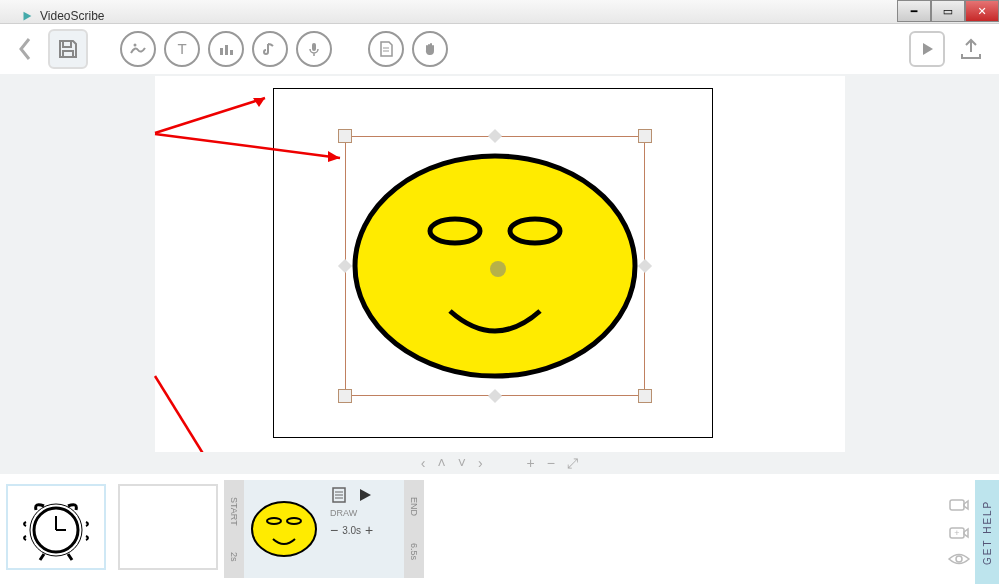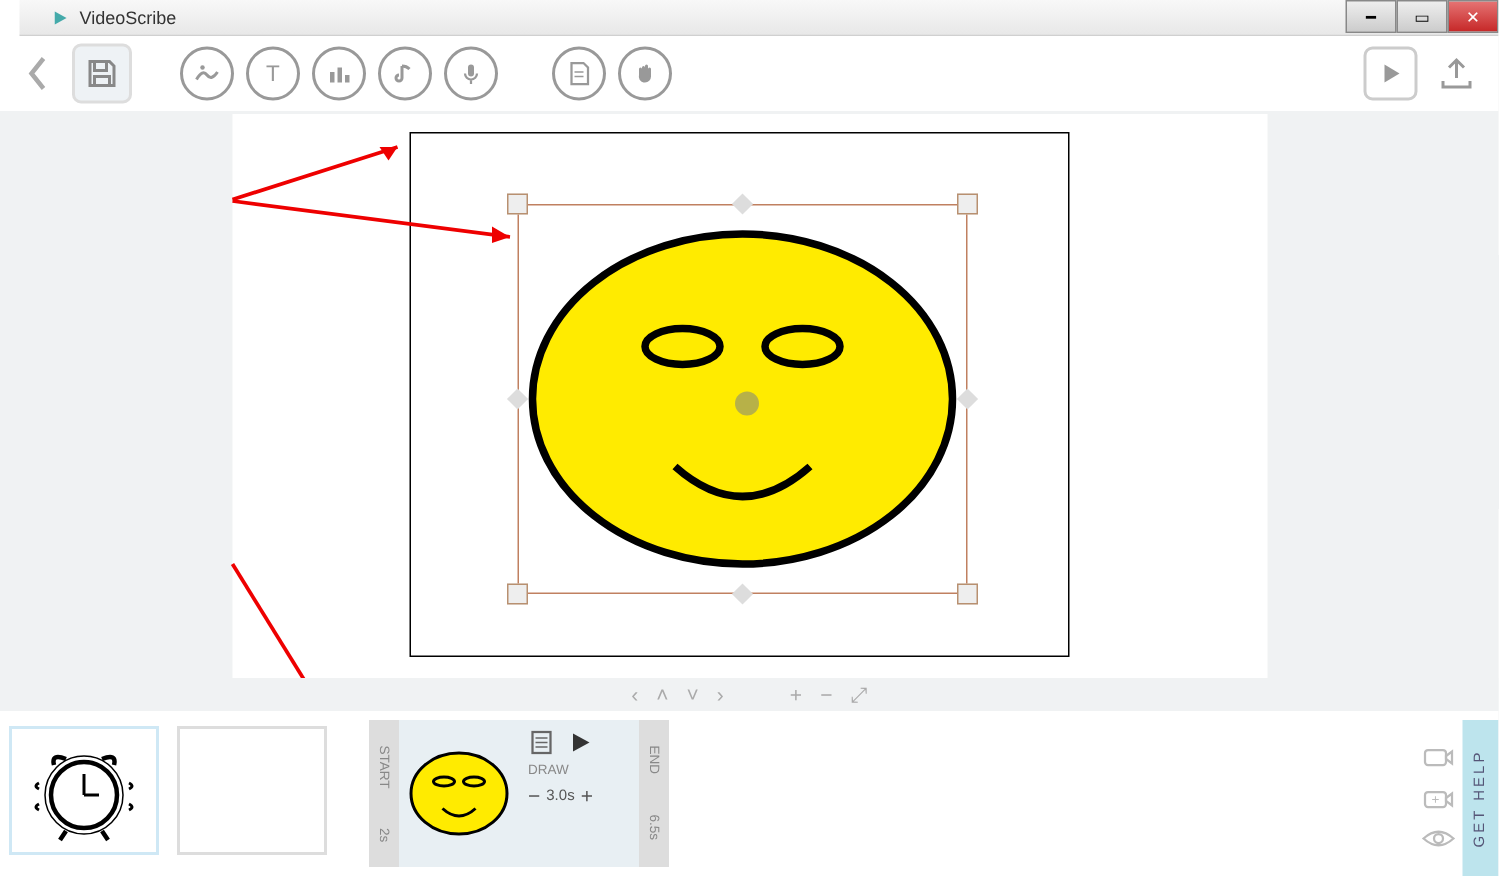--- a/index.html
+++ b/index.html
@@ -1,19 +1,19 @@
 <!DOCTYPE html>
 <html><head>
 <meta charset="utf-8">
 <style>
 * { margin: 0; padding: 0; box-sizing: border-box; font-family: Arial, sans-serif; }
 body { width: 999px; height: 584px; background: #fff; overflow: hidden; position: relative; }
 
 
-.titlebar { height: 24px; background: linear-gradient(to bottom, #f8f8f8, #e8e8e8); border-bottom: 1px solid #d0d0d0; display: flex; align-items: center; padding: 0 20px; font-size: 12px; color: #333; margin-left: 13px; }
+.titlebar { height: 24px; background: linear-gradient(to bottom, #f8f8f8, #e8e8e8); border-bottom: 1px solid #d0d0d0; display: flex; align-items: flex-end; padding: 0 20px; font-size: 12px; color: #333; }
 .titlebar .app-icon { width: 14px; height: 14px; margin-right: 6px; }
 .window-controls { position: absolute; right: 0; top: 0; display: flex; height: 22px; }
 .window-controls button { width: 34px; height: 22px; border: 1px solid #888; font-size: 11px; cursor: pointer; }
 .window-controls .min { background: linear-gradient(#eee,#ccc); }
 .window-controls .max { background: linear-gradient(#eee,#ccc); }
 .window-controls .close { background: linear-gradient(#e57373,#c62828); color: #fff; }
 
 
 .toolbar { height: 50px; background: #fff; display: flex; align-items: center; padding: 0 10px; gap: 8px; }
 .toolbar .spacer { flex: 1; }
@@ -46,21 +46,21 @@
 .ruler-v { position: absolute; left: 0; top: 74px; width: 14px; height: 400px; background: repeating-linear-gradient(to bottom, #ddd 0, #ddd 1px, #f5f6f7 1px, #f5f6f7 20px); }
 
 
 .nav-controls { position: absolute; bottom: 0; left: 0; right: 0; height: 22px; display: flex; align-items: center; justify-content: center; gap: 12px; color: #aaa; font-size: 14px; background: #f0f2f3; }
 .nav-controls span { cursor: pointer; }
 
 
 .timeline { height: 110px; background: #fff; display: flex; align-items: stretch; position: relative; }
 .scene-thumb { width: 100px; height: 86px; margin: 10px 6px; border: 2px solid #cfe8f5; background: #fff; display: flex; align-items: center; justify-content: center; position: relative; }
 .scene-thumb.blank { border-color: #ddd; }
-.element-panel { width: 200px; margin-left: 22px; display: flex; background: #e8eff3; margin-top: 6px; margin-bottom: 6px; }
+.element-panel { width: 200px; margin-left: 0; display: flex; background: #e8eff3; margin-top: 6px; margin-bottom: 6px; }
 .element-panel .left-col { width: 20px; background: #ddd; writing-mode: vertical-rl; font-size: 9px; color: #888; display: flex; align-items: center; justify-content: space-around; padding: 4px 0; }
 .element-panel .thumb { width: 80px; display: flex; align-items: center; justify-content: center; }
 .element-panel .controls { flex: 1; padding: 6px; display: flex; flex-direction: column; gap: 4px; }
 .element-panel .controls .row1 { display: flex; gap: 8px; align-items: center; }
 .element-panel .controls .row2 { font-size: 9px; color: #888; }
 .element-panel .controls .row3 { display: flex; gap: 4px; align-items: center; font-size: 10px; color: #555; }
 .element-panel .right-col { width: 20px; background: #ddd; writing-mode: vertical-rl; font-size: 9px; color: #888; display: flex; align-items: center; justify-content: space-around; padding: 4px 0; }
 
 .right-stack { position: absolute; right: 28px; bottom: 18px; display: flex; flex-direction: column; gap: 10px; color: #bbb; align-items: center; }
 .get-help { position: absolute; right: 0; bottom: 0; width: 24px; height: 104px; background: #bde4ed; writing-mode: vertical-rl; font-size: 10px; color: #557; display: flex; align-items: center; justify-content: center; letter-spacing: 2px; transform: rotate(180deg); }

